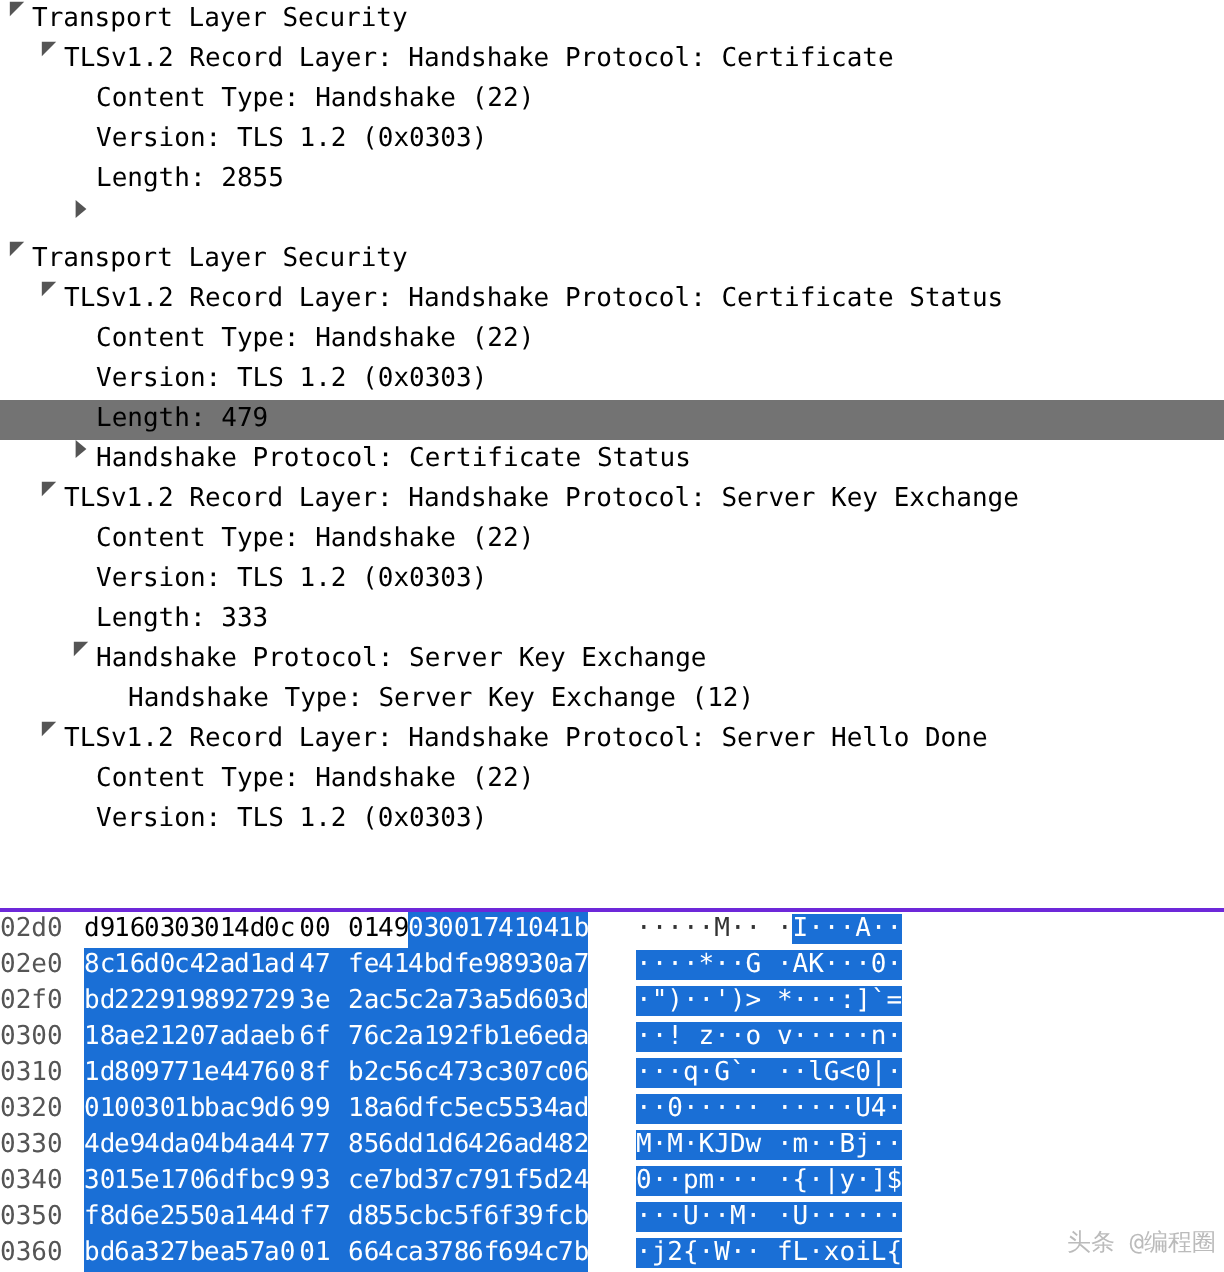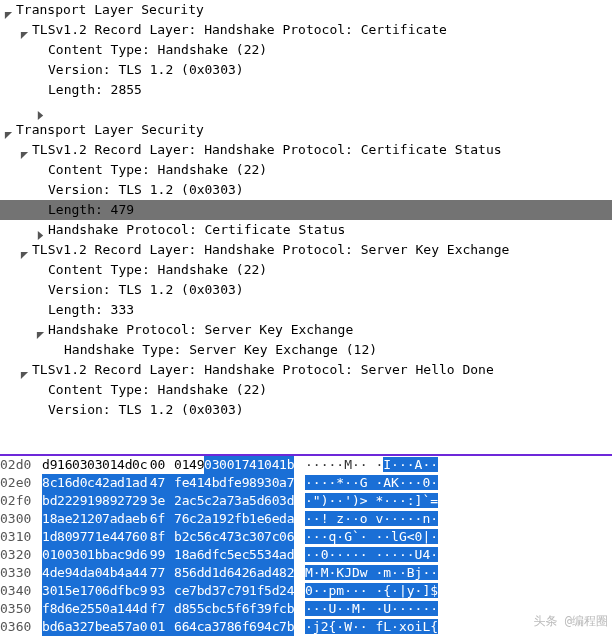--- a/index.html
+++ b/index.html
@@ -1,34 +1,34 @@
 <!DOCTYPE html>
 <html><head>
 <meta charset="utf-8">
 <style>
   html,body{margin:0;padding:0;font-family:Consolas,Menlo,monospace;font-size:13px;color:#000;background:#fff}
   .pane{width:612px;height:636px;overflow:hidden;display:flex;flex-direction:column}
   .tree-pane{flex:1;overflow:hidden;background:#fff}
-  .row{white-space:nowrap;line-height:20px;height:20px;display:flex;align-items:flex-end}
+  .row{white-space:nowrap;line-height:20px;height:20px;display:flex;align-items:flex-start}
   .tree-row{padding-left:2px}
   .indent{display:inline-block}
   .i1{width:16px}.i2{width:32px}.i3{width:48px}
   .toggle{width:12px;display:inline-flex;justify-content:center;align-items:center;color:#444;cursor:pointer;margin-right:2px}
   .toggle svg{width:9px;height:9px;fill:#555}
   .blank-toggle{width:14px;display:inline-block}
   .highlight{background:#737373}
   .hov{background:#f0f0e8}
   .hex-pane{border-top:2px solid #6d28d9;background:#fff}
   .hex-row{display:flex;white-space:pre;height:18px;line-height:18px}
   .offset{width:38px;color:#555}
   .spacer{width:4px}
   .hb{display:inline-block;width:15px;text-align:center}
   .hb.col7{width:21px;padding-right:6px}
   .sel{background:#1a6fd6;color:#fff}
-  .ascii{padding-left:11px;color:#333}
+  .ascii{padding-left:24px;color:#333}
   .asel{background:#1a6fd6;color:#fff}
   .watermark{position:absolute;right:4px;bottom:6px;color:#bbb;font-size:12px;pointer-events:none}
   .wrap{position:relative}
 </style>
 </head>
 <body>
 
 <div class="pane wrap">
   <div class="tree-pane">
 

